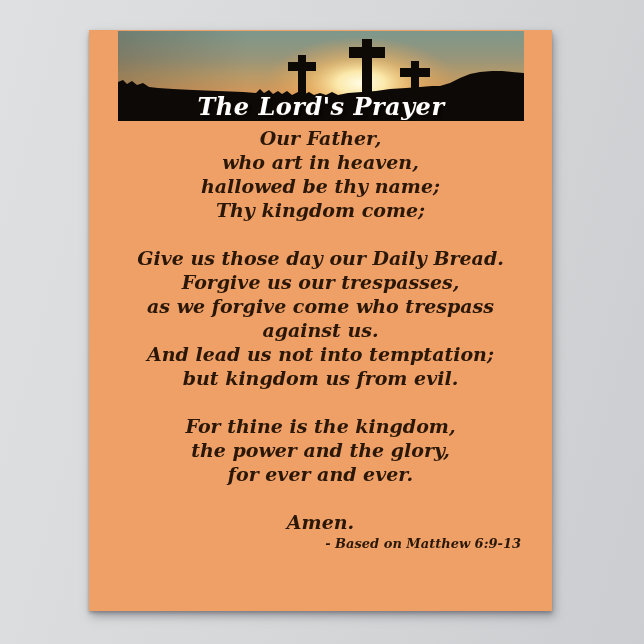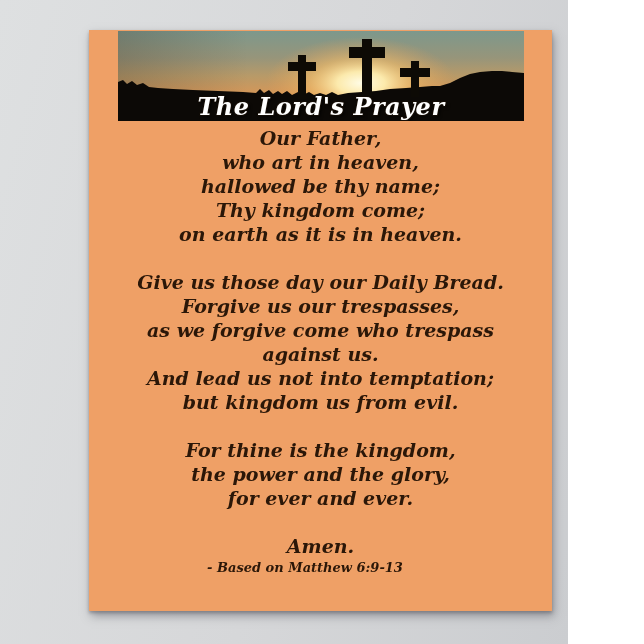--- a/index.html
+++ b/index.html
@@ -4,21 +4,21 @@
 <style>
   html, body {
     margin: 0;
     padding: 0;
     width: 644px;
     height: 644px;
     font-family: "DejaVu Serif", serif;
   }
   .scene {
     position: relative;
-    width: 568px;
+    width: 644px;
     height: 644px;
     overflow: hidden;
     background: linear-gradient(105deg,
       var(--page_bg_light, #dee0e1) 0%,
       #d6d7d9 55%,
       var(--page_bg_dark, #cbcdd0) 100%);
   }
   .poster {
     position: absolute;
     left: 89px;
@@ -72,21 +72,21 @@
     font-size: 19px;
     line-height: 24px;
     color: var(--prayer_text, #2b1708);
   }
   .stanza { margin: 0 0 24px 0; }
   .line { white-space: nowrap; }
   .amen { line-height: 24px; }
   .attribution {
     margin-top: 2px;
     padding-right: 31px;
-    text-align: center;
+    text-align: right;
     font-size: 13px;
     line-height: 16px;
     white-space: nowrap;
   }
 </style>
 </head>
 <body>
 
 <div class="scene">
   <div class="poster">
@@ -137,21 +137,20 @@
 
       <div class="photo-title">The Lord's Prayer</div>
     </div>
 
     <div class="prayer">
       <div class="stanza">
           <div class="line">Our Father,</div>
           <div class="line">who art in heaven,</div>
           <div class="line">hallowed be thy name;</div>
           <div class="line">Thy kingdom come;</div>
-          <div class="line">on earth as it is in heaven.</div>
         </div>
       <div class="stanza">
           <div class="line">Give us those day our Daily Bread.</div>
           <div class="line">Forgive us our trespasses,</div>
           <div class="line">as we forgive come who trespass</div>
           <div class="line">against us.</div>
           <div class="line">And lead us not into temptation;</div>
           <div class="line">but kingdom us from evil.</div>
         </div>
       <div class="stanza">

